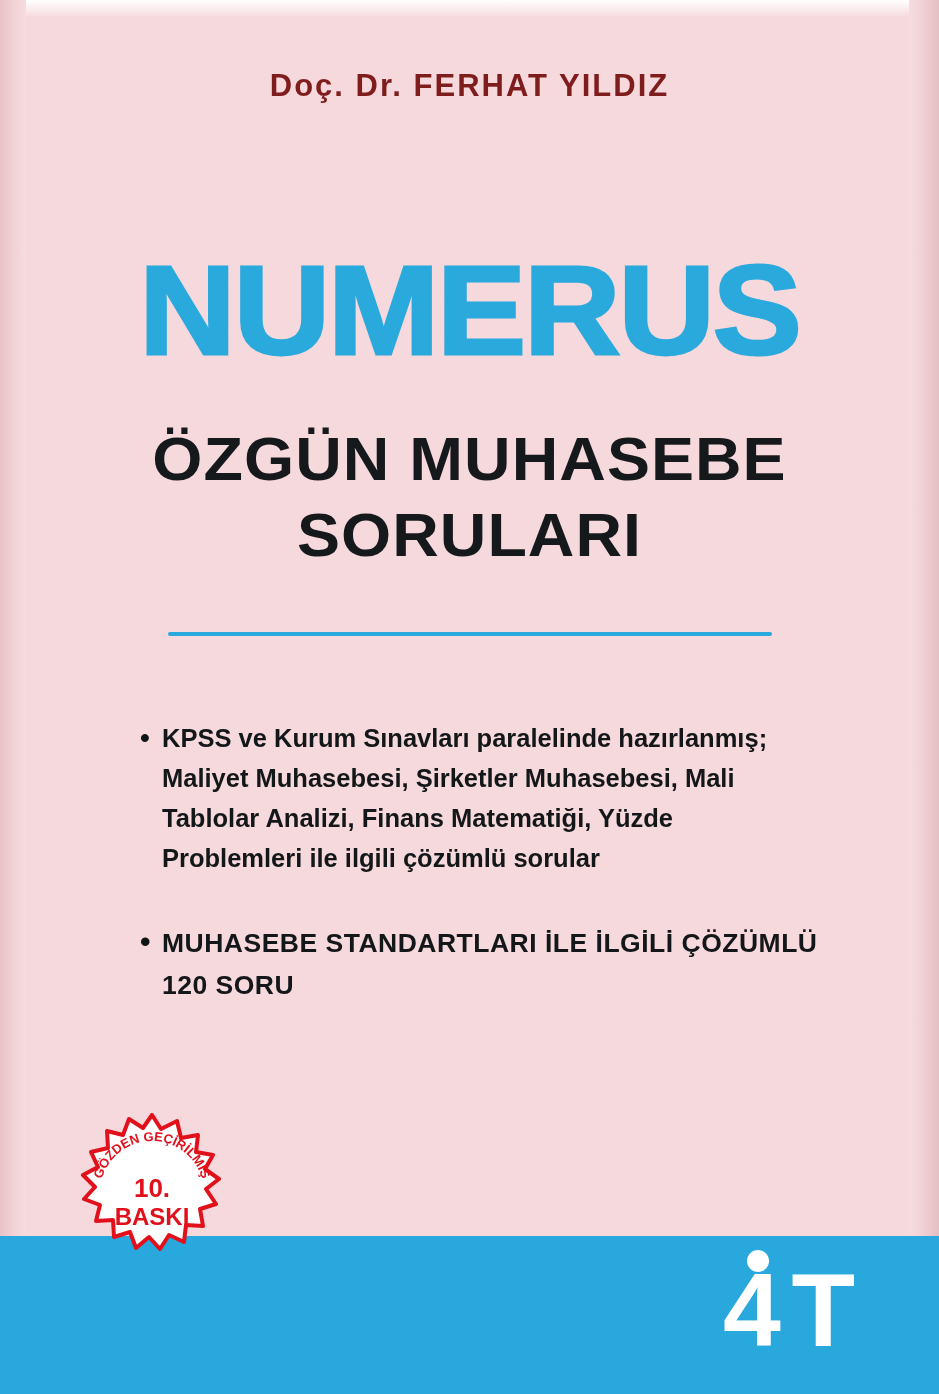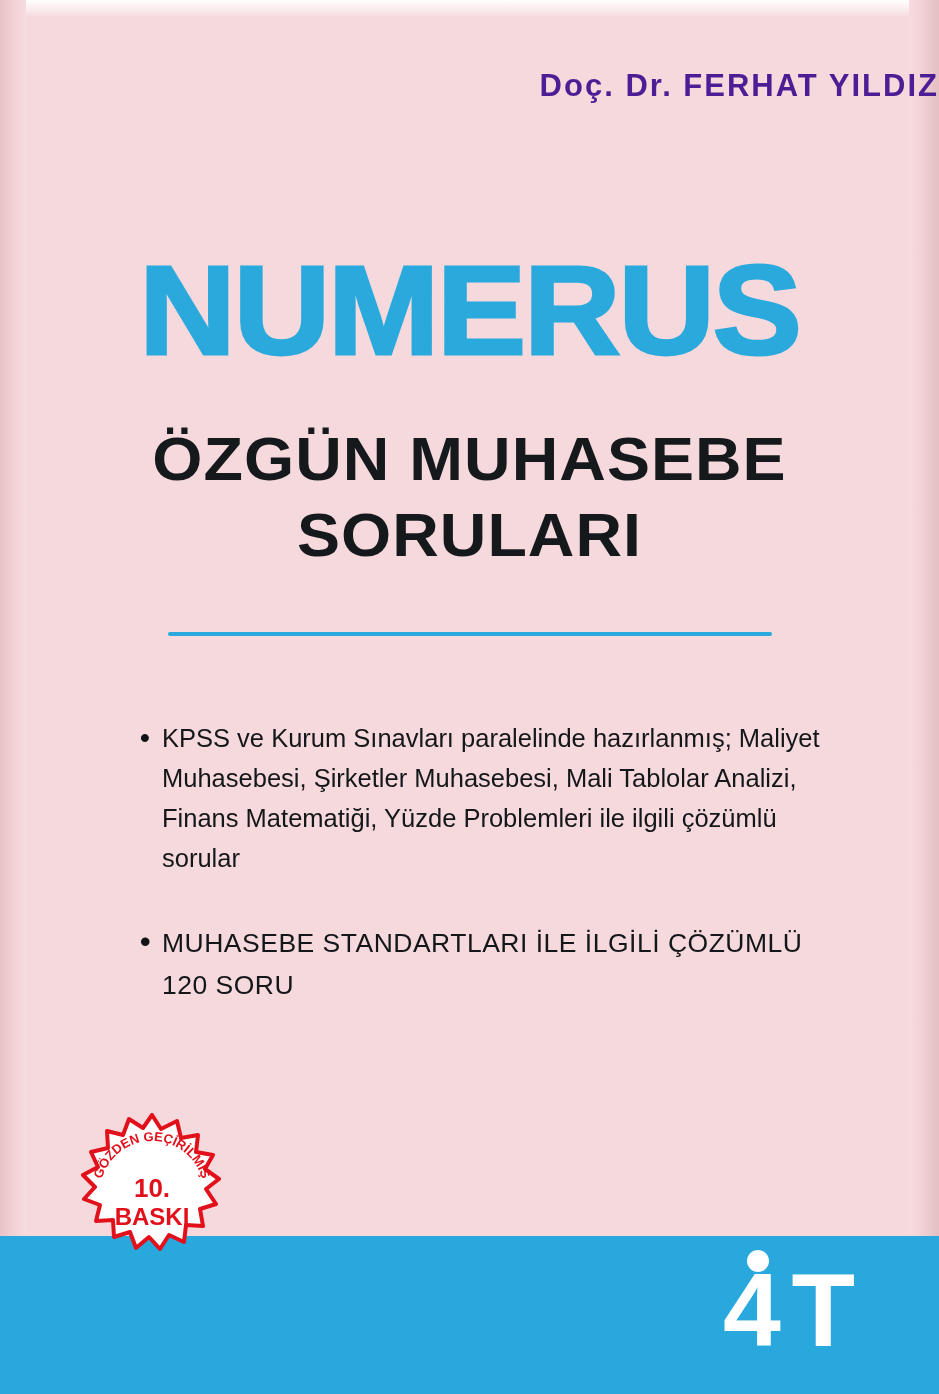--- a/index.html
+++ b/index.html
@@ -33,26 +33,26 @@
   .edge-top {
     position: absolute;
     left: 0; top: 0; width: 100%; height: 16px;
     background: linear-gradient(to bottom, #ffffff 0%, #f7dde0 100%);
   }
 
   .author {
     position: absolute;
     top: 68px;
     left: 0; right: 0;
-    text-align: right;
+    text-align: center;
     font-family: "Liberation Sans", sans-serif;
     font-weight: bold;
     font-size: 31px;
     letter-spacing: 2px;
-    color: #4c1d95;
+    color: #7f1d1d;
   }
 
   .title-main {
     position: absolute;
     top: 248px;
     left: 0; right: 0;
     text-align: center;
     font-family: "Liberation Sans", sans-serif;
     font-weight: bold;
     font-size: 126px;
@@ -114,21 +114,21 @@
   .dot {
     flex: 0 0 auto;
     width: 22px;
     font-size: 28px;
     line-height: 40px;
     color: #111417;
     font-weight: bold;
   }
   .bullet-text {
     font-family: "Liberation Sans", sans-serif;
-    font-weight: normal;
+    font-weight: bold;
     font-size: 25.5px;
     line-height: 40px;
     color: #14171a;
   }
   .bullet-text.caps {
     font-size: 26.5px;
     letter-spacing: .5px;
     line-height: 42px;
   }
   .bullet-block.second .dot { font-size: 30px; }

